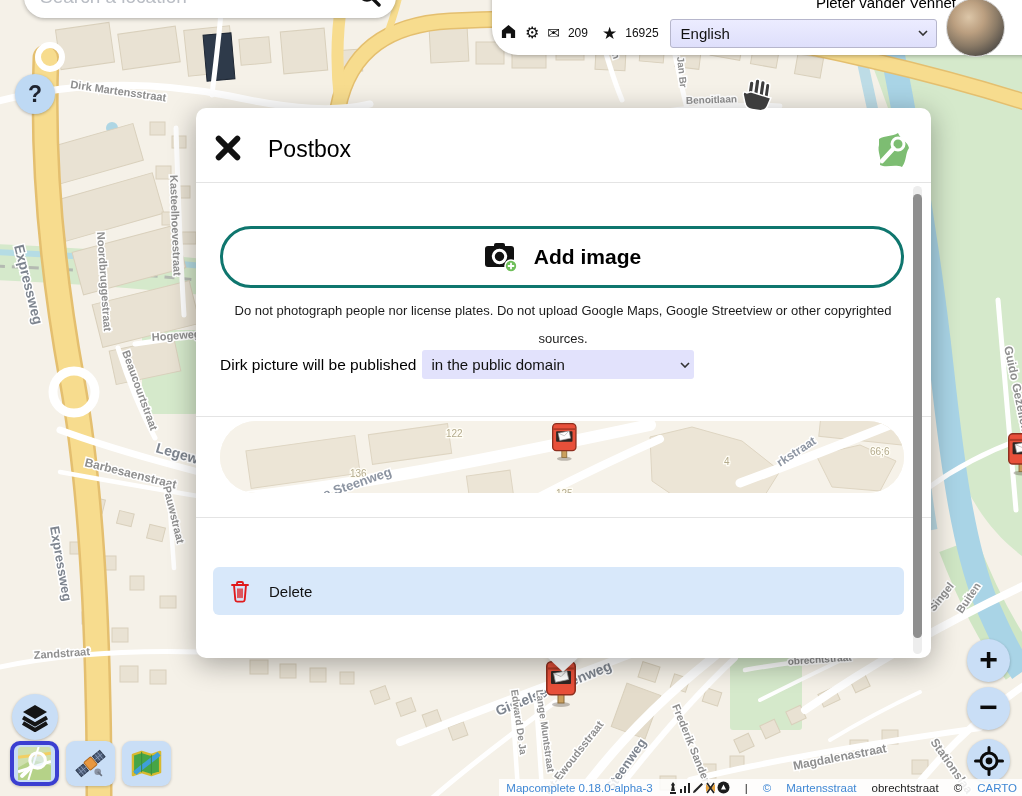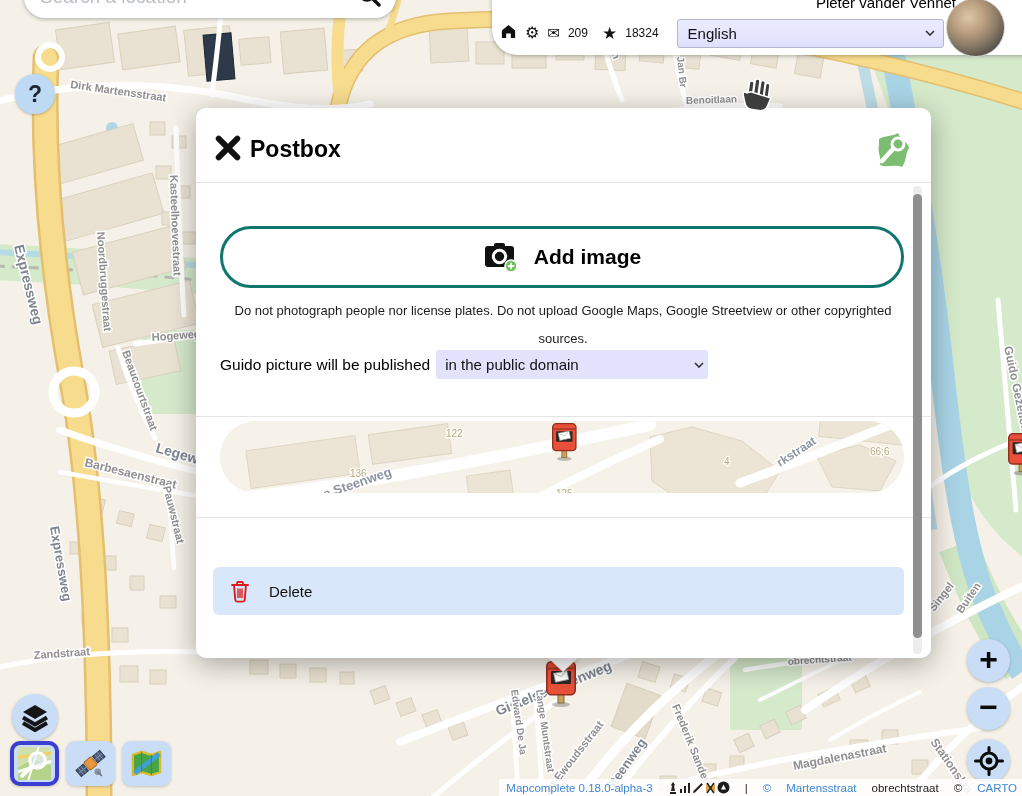--- a/index.html
+++ b/index.html
@@ -36,21 +36,21 @@
     border:1px solid #b6b6cc;border-radius:3px;display:flex;align-items:center;
     justify-content:space-between;padding:0 8px 0 10px;font-size:15px;color:#111}
   .avatar{position:absolute;left:454px;top:28px;width:57px;height:57px;border-radius:50%;
     border:1px solid #d0d0d0;
     background:radial-gradient(circle at 38% 32%,#dcc6a8 0%,#bb9f80 30%,#8a7a66 55%,#55504a 78%,#35322d 100%)}
 
   
   .dialog{left:196px;top:108px;width:735px;height:550px;background:#fff;border-radius:10px;
     box-shadow:0 6px 28px rgba(0,0,0,.33);z-index:10}
   .dlg-close{position:absolute;left:18px;top:26px;width:30px;height:30px;cursor:pointer}
-  .dlg-title{position:absolute;left:54px;top:28px;font-size:23px;font-weight:bold;color:#000}
+  .dlg-title{position:absolute;left:72px;top:28px;font-size:23px;font-weight:normal;color:#000}
   .dlg-logo{position:absolute;left:676px;top:22px}
   .hr{position:absolute;left:0;right:0;height:1px;background:#e4e4e4}
   .addimg-btn{position:absolute;left:24px;top:118px;width:684px;height:62px;border:3px solid #0f766e;
     border-radius:999px;background:#fff;display:flex;align-items:center;justify-content:center;gap:14px;
     font-size:21px;font-weight:bold;color:#000;box-sizing:border-box}
   .img-note{position:absolute;left:37px;top:189px;width:660px;text-align:center;font-size:13px;
     line-height:28px;color:#1c1c1c}
   .publish-row{position:absolute;left:24px;top:242px;display:flex;align-items:center;gap:6px;
     font-size:15.5px;color:#000}
   .lic-select{width:272px;height:29px;background:#e2e2fc;border-radius:3px;display:flex;
@@ -271,22 +271,22 @@
   <div class="row">
     <span>
       <svg width="17" height="17" viewBox="0 0 18 18">
           <path d="M9,2 L16,8 V16 H11.5 V11 H6.5 V16 H2 V8 Z" fill="#111"></path>
         </svg>
     </span>
     <span class="glyph" style="font-size:16px">⚙</span>
     <span class="glyph" style="font-size:15px">✉</span>
     <span class="count">209</span>
     <span class="glyph" style="font-size:17px;margin-left:6px">★</span>
-    <span class="count">18324</span>
-    <div class="lang-select" style="margin-left:10px">
+    <span class="count">16925</span>
+    <div class="lang-select" style="margin-left:3px">
       <span>English</span>
       <svg width="10" height="6" viewBox="0 0 10 6" fill="none" stroke="#333" stroke-width="1.6">
           <path d="M1,1 L5,5 L9,1"></path>
         </svg>
     </div>
     <span style="margin-left:2px">
       <svg width="20" height="20" viewBox="0 0 20 20" fill="none" stroke="#111" stroke-width="2.1" stroke-linecap="round" stroke-linejoin="round">
         <path d="M9,3 H4 V17 H9"></path>
           <path d="M13,6 L17,10 L13,14"></path>
           <path d="M17,10 H8"></path>
@@ -320,21 +320,21 @@
       <circle cx="16.5" cy="15.5" r="6.2" fill="none" stroke="#fff" stroke-width="3"></circle>
       <circle cx="28" cy="25" r="6" fill="#6fbf5a" stroke="#fff" stroke-width="1.6"></circle>
       <path d="M28,21.8 V28.2 M24.8,25 H31.2" stroke="#fff" stroke-width="1.8"></path>
     </svg>
     <span>Add image</span>
   </div>
 
   <div class="img-note">Do not photograph people nor license plates. Do not upload Google Maps, Google Streetview or other copyrighted sources.</div>
 
   <div class="publish-row">
-    <span>Guido picture will be published</span>
+    <span>Dirk picture will be published</span>
     <div class="lic-select">
       <span>in the public domain</span>
       <svg width="10" height="6" viewBox="0 0 10 6" fill="none" stroke="#333" stroke-width="1.6">
           <path d="M1,1 L5,5 L9,1"></path>
         </svg>
     </div>
   </div>
 
   <div class="hr" style="top:308px"></div>
 

